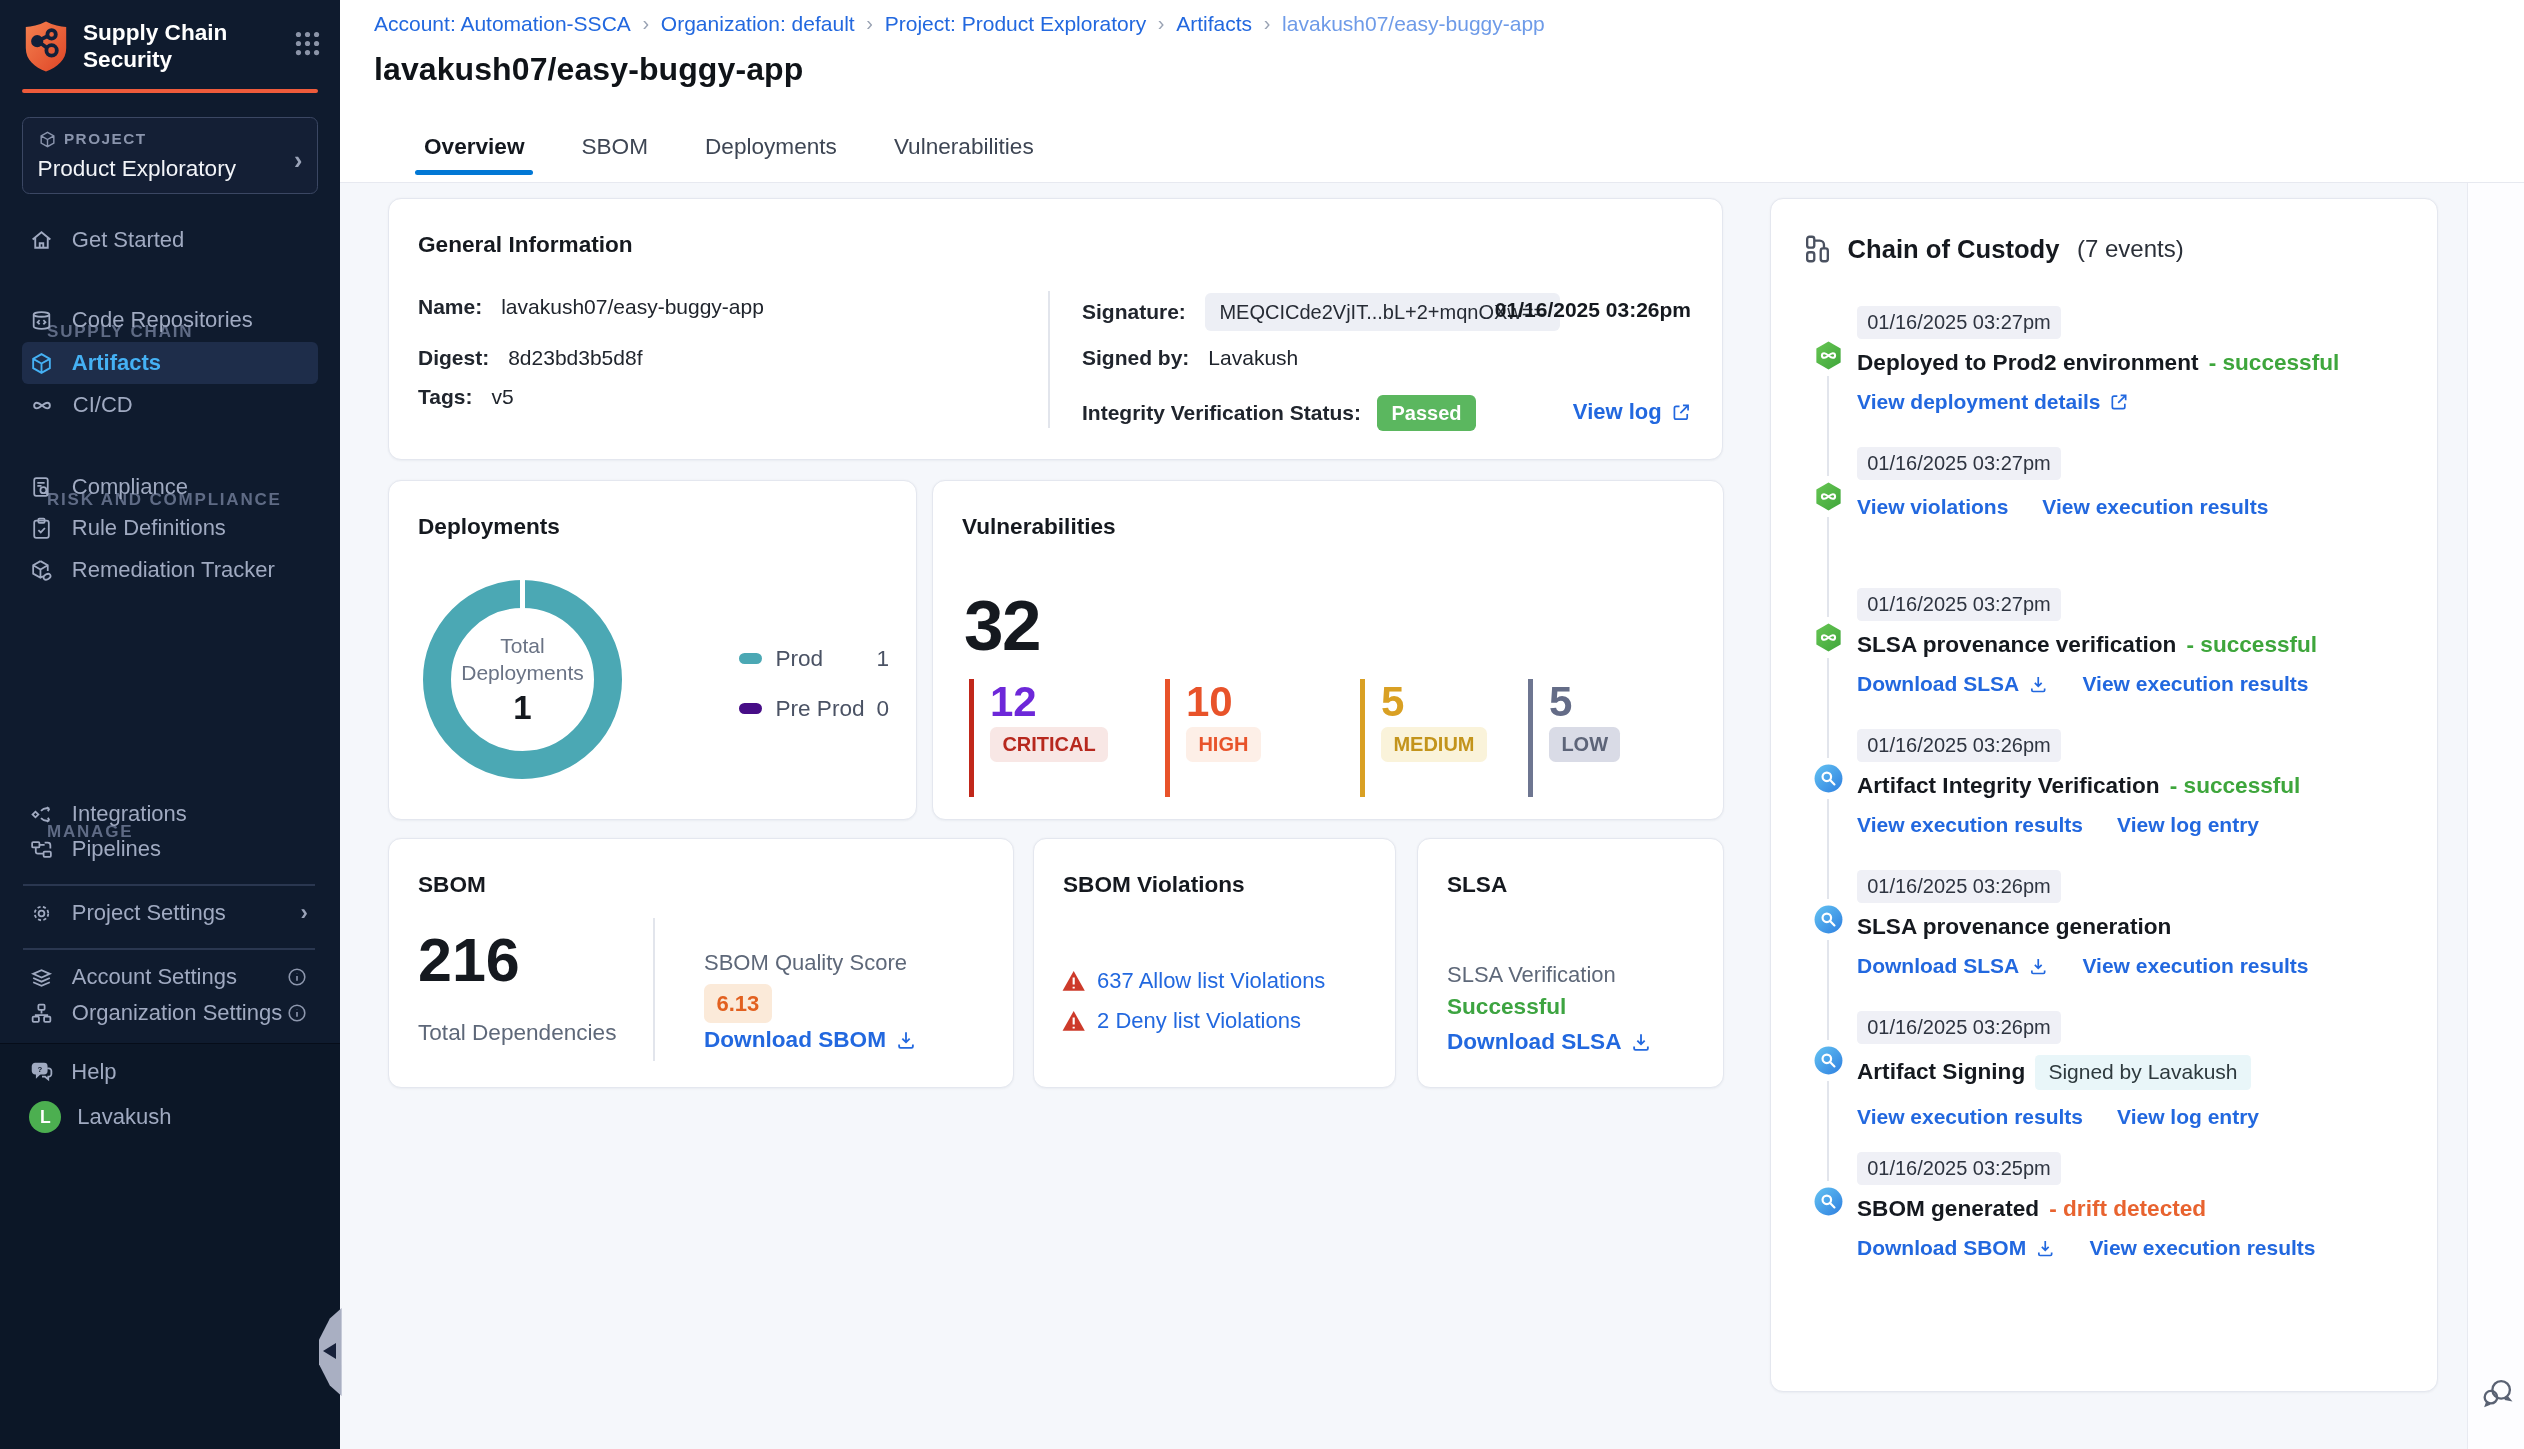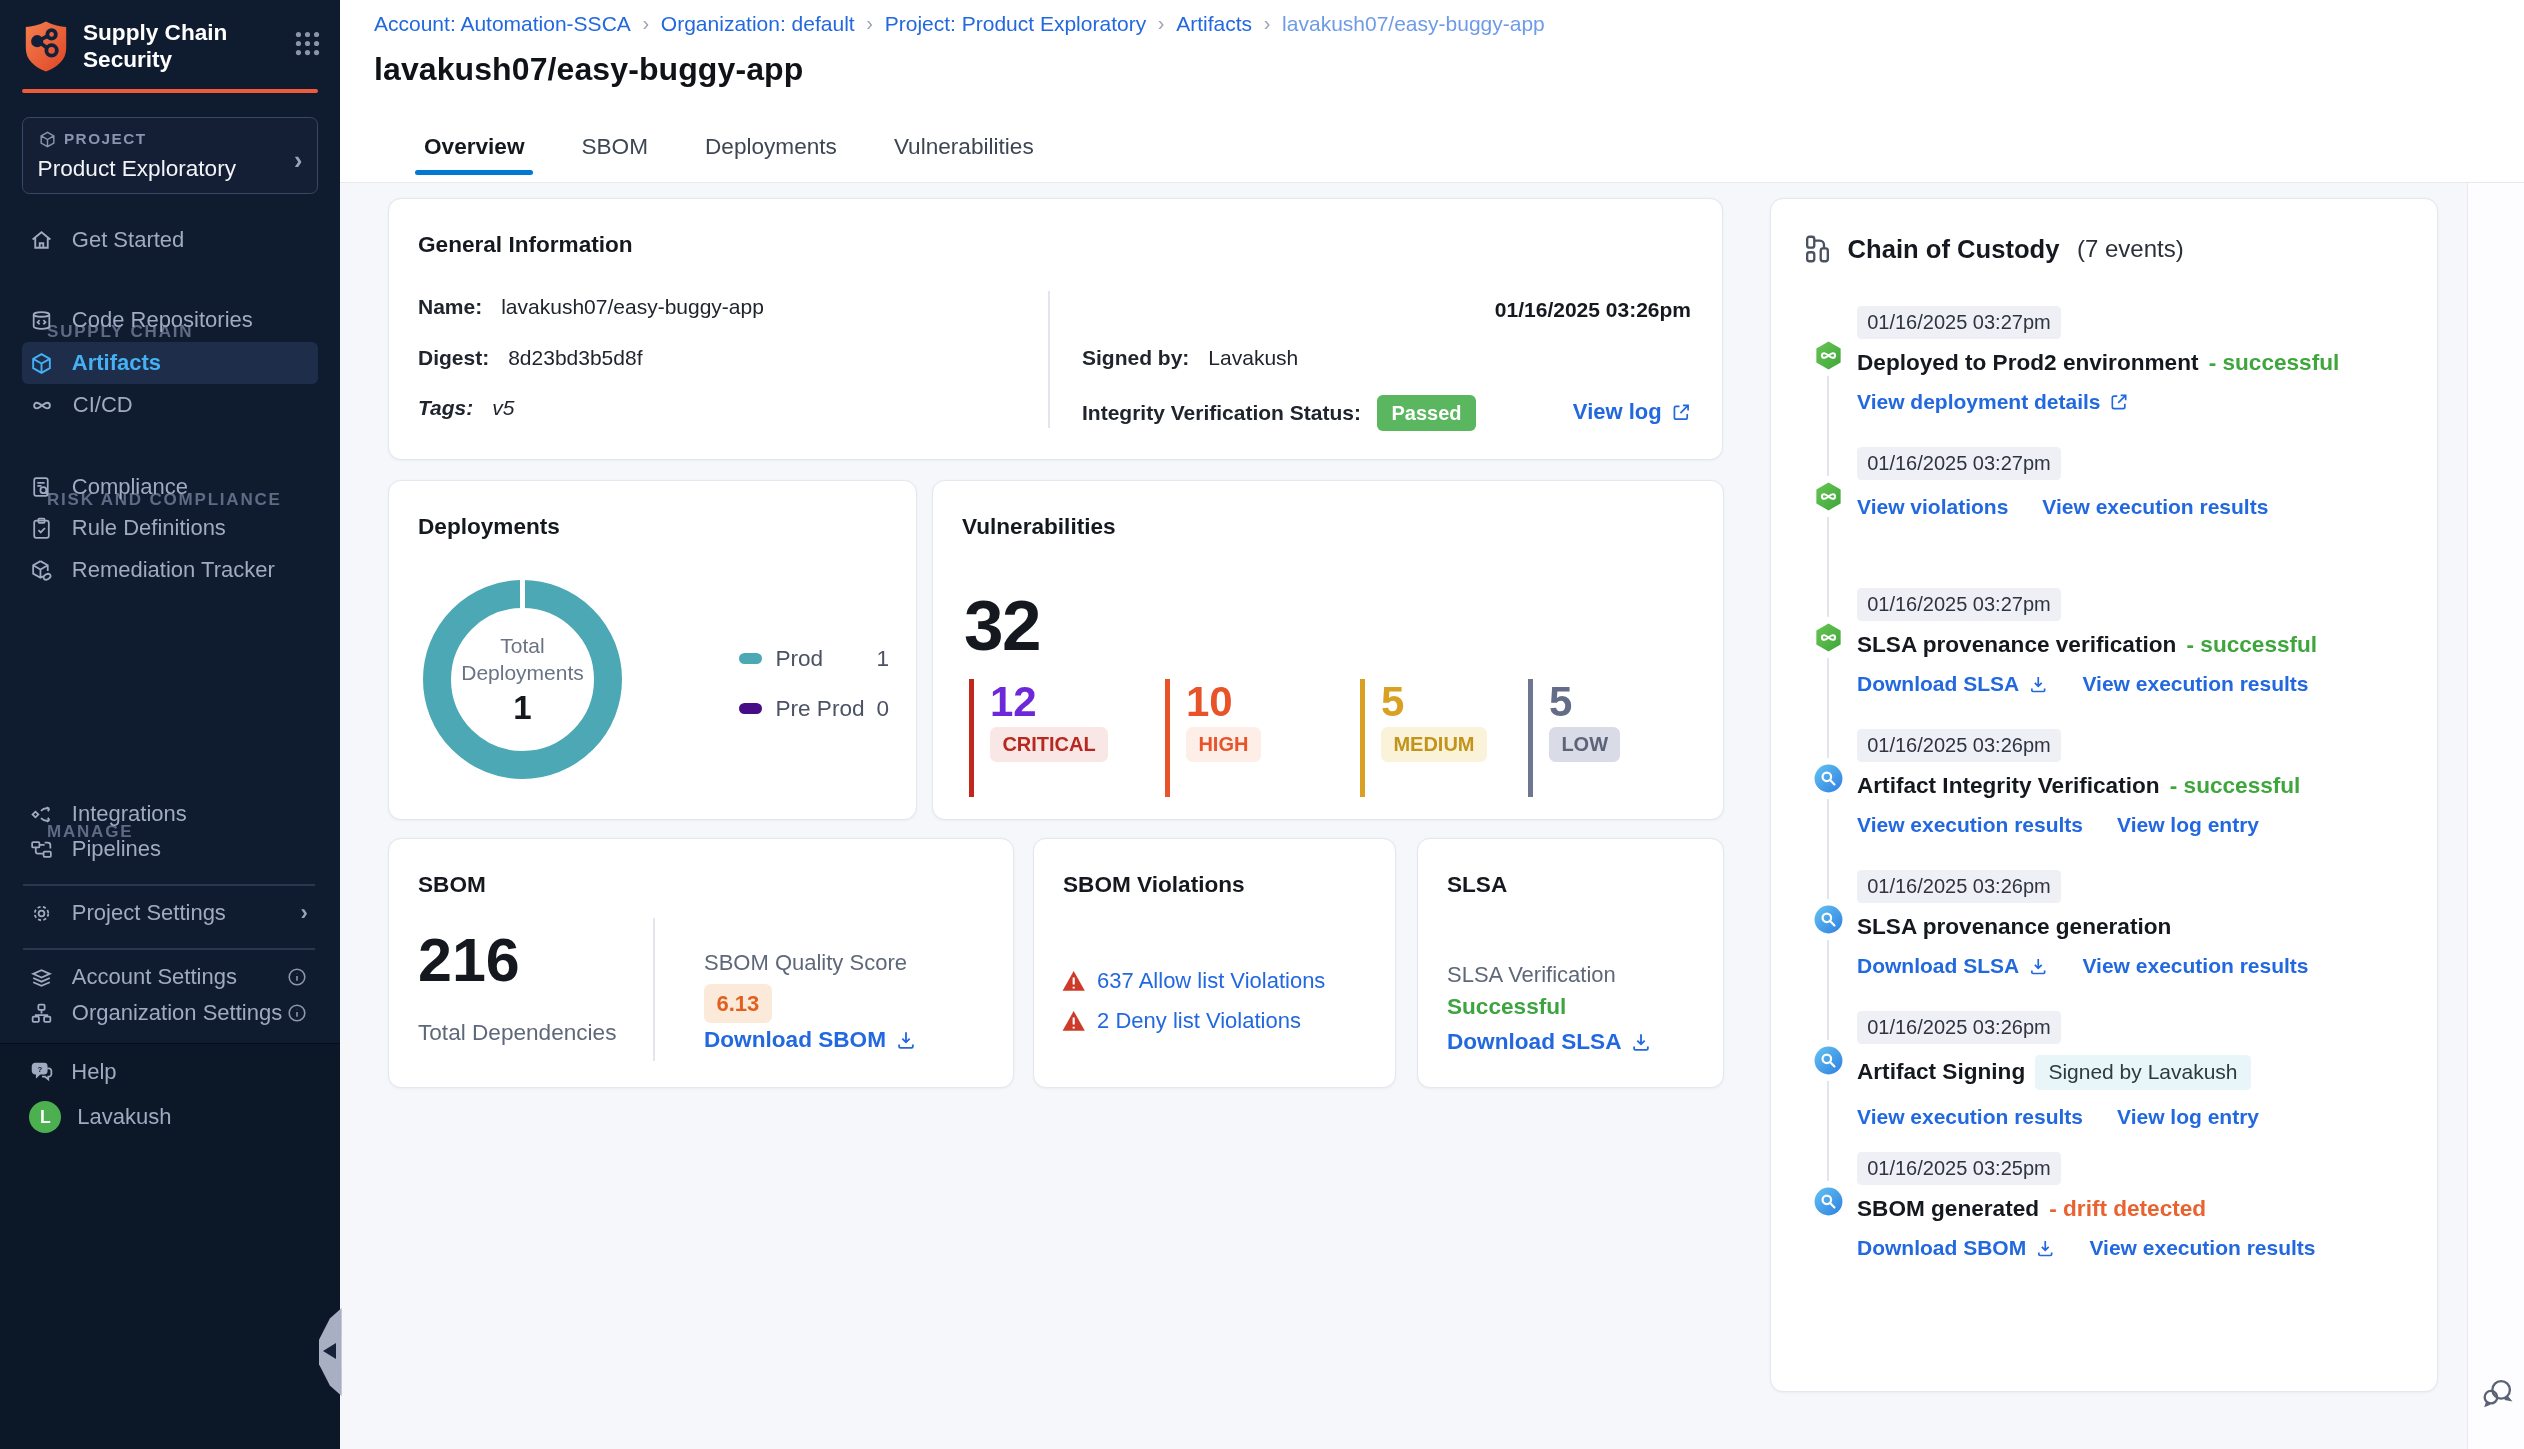--- a/index.html
+++ b/index.html
@@ -333,25 +333,29 @@
     <section class="card" style="left:48px; top:15.3px; width:1335px; height:262px;">
       <div class="card-title">General Information</div>
       <div class="gi-row" style="left:29px; top:96px;">
           <span class="gi-label">Name:</span>
           <span>lavakush07/easy-buggy-app</span>
         </div>
       <div class="gi-row" style="left:29px; top:147px;">
           <span class="gi-label">Digest:</span>
           <span>8d23bd3b5d8f</span>
         </div>
-      <div class="gi-row" style="left:29px; top:197px;font-style:italic;">
+      <div class="gi-row" style="left:29px; top:186px;">
           <span class="gi-label">Tags:</span>
           <span>v5</span>
         </div>
       <div class="gi-divider"></div>
+      <div class="gi-row" style="left:693px; top:94px;">
+          <span class="gi-label">Signature:</span>
+          <span class="sig-pill">MEQCICde2VjIT...bL+2+mqnOXw==</span>
+        </div>
       <div class="gi-date">01/16/2025 03:26pm</div>
       <div class="gi-row" style="left:693px; top:147px;">
           <span class="gi-label">Signed by:</span>
           <span>Lavakush</span>
         </div>
       <div class="gi-row" style="left:693px; top:196px;">
           <span class="gi-label" style="margin-right:0">Integrity Verification Status:</span>
           <span class="badge-passed">Passed</span>
         </div>
       <div class="gi-viewlog link">

